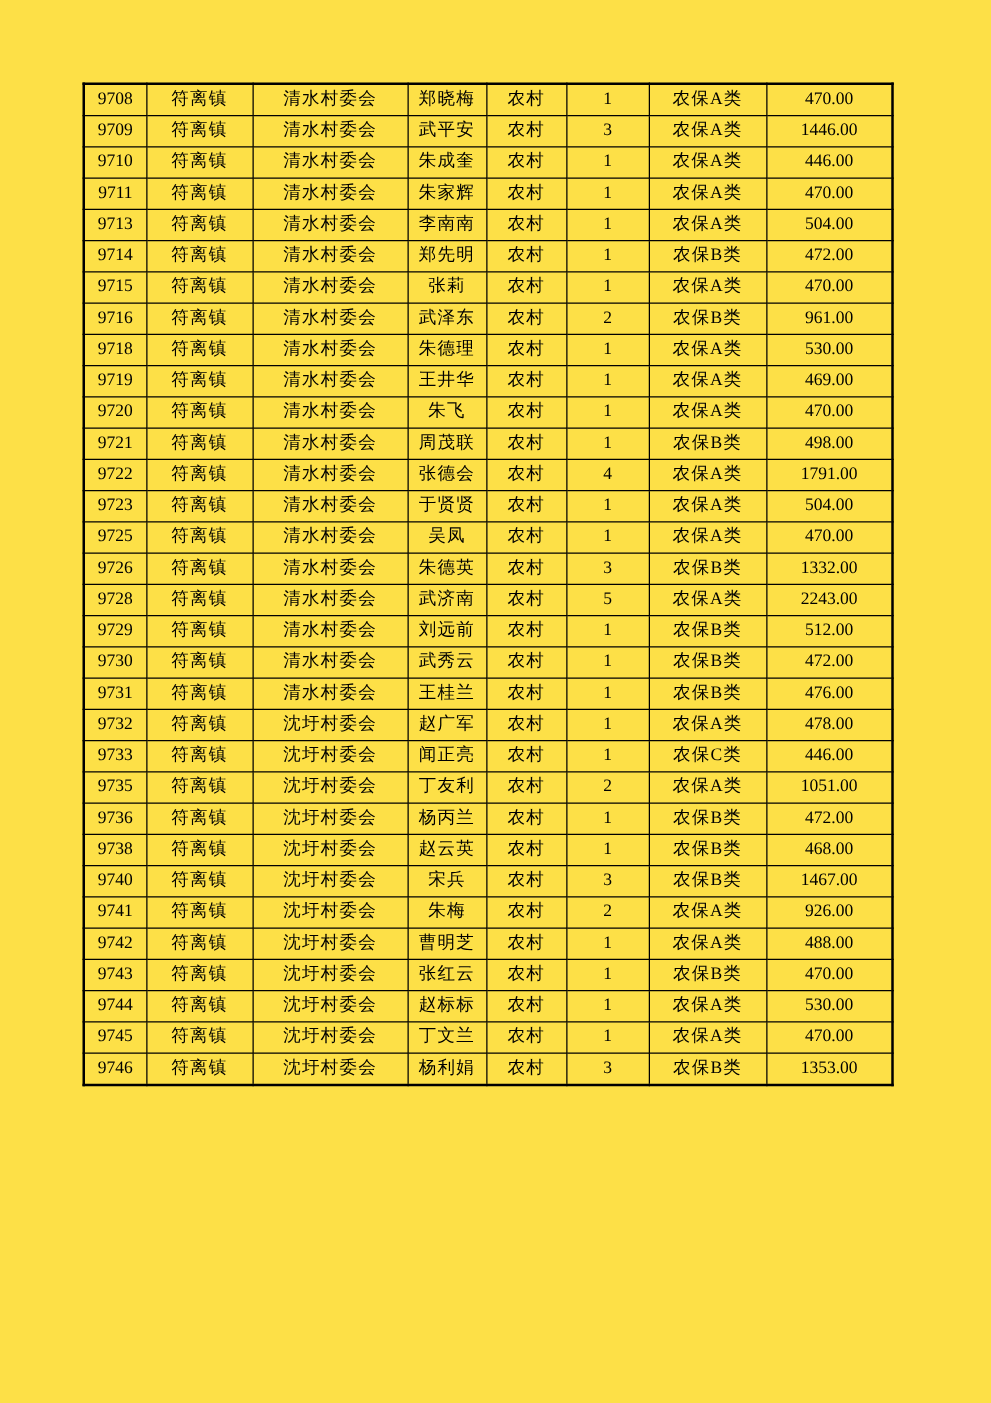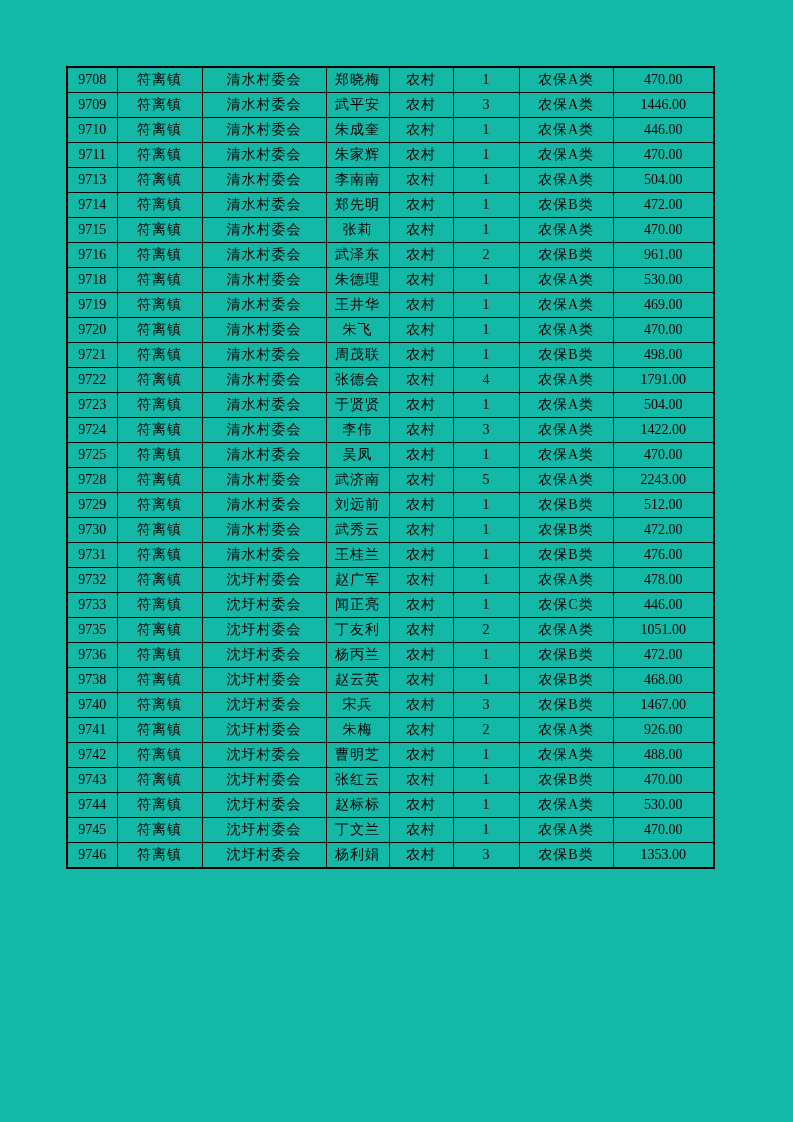--- a/index.html
+++ b/index.html
@@ -13,21 +13,21 @@
     position: relative;
     font-family: "Liberation Serif", "DejaVu Serif", serif;
     color: #000000;
   }
   .page {
     position: absolute;
     left: 0;
     top: 0;
     width: 793px;
     height: 1122px;
-    background: #14b8a6;
+    background: #fde047;
     overflow: hidden;
   }
   table.payment-table {
     position: absolute;
     left: 66px;
     top: 66px;
     width: 647px;
     border-collapse: collapse;
     table-layout: fixed;
     border: 2px solid #000000;
@@ -196,38 +196,38 @@
           <td class="c0">9723</td>
           <td class="c1">符离镇</td>
           <td class="c2">清水村委会</td>
           <td class="c3">于贤贤</td>
           <td class="c4">农村</td>
           <td class="c5">1</td>
           <td class="c6">农保A类</td>
           <td class="c7">504.00</td>
         </tr>
         <tr>
-          <td class="c0">9724</td>
-          <td class="c1">符离镇</td>
-          <td class="c2">清水村委会</td>
-          <td class="c3">李伟</td>
+          <td class="c0">9725</td>
+          <td class="c1">符离镇</td>
+          <td class="c2">清水村委会</td>
+          <td class="c3">吴凤</td>
+          <td class="c4">农村</td>
+          <td class="c5">1</td>
+          <td class="c6">农保A类</td>
+          <td class="c7">470.00</td>
+        </tr>
+        <tr>
+          <td class="c0">9726</td>
+          <td class="c1">符离镇</td>
+          <td class="c2">清水村委会</td>
+          <td class="c3">朱德英</td>
           <td class="c4">农村</td>
           <td class="c5">3</td>
-          <td class="c6">农保A类</td>
-          <td class="c7">1422.00</td>
-        </tr>
-        <tr>
-          <td class="c0">9725</td>
-          <td class="c1">符离镇</td>
-          <td class="c2">清水村委会</td>
-          <td class="c3">吴凤</td>
-          <td class="c4">农村</td>
-          <td class="c5">1</td>
-          <td class="c6">农保A类</td>
-          <td class="c7">470.00</td>
+          <td class="c6">农保B类</td>
+          <td class="c7">1332.00</td>
         </tr>
         <tr>
           <td class="c0">9728</td>
           <td class="c1">符离镇</td>
           <td class="c2">清水村委会</td>
           <td class="c3">武济南</td>
           <td class="c4">农村</td>
           <td class="c5">5</td>
           <td class="c6">农保A类</td>
           <td class="c7">2243.00</td>

